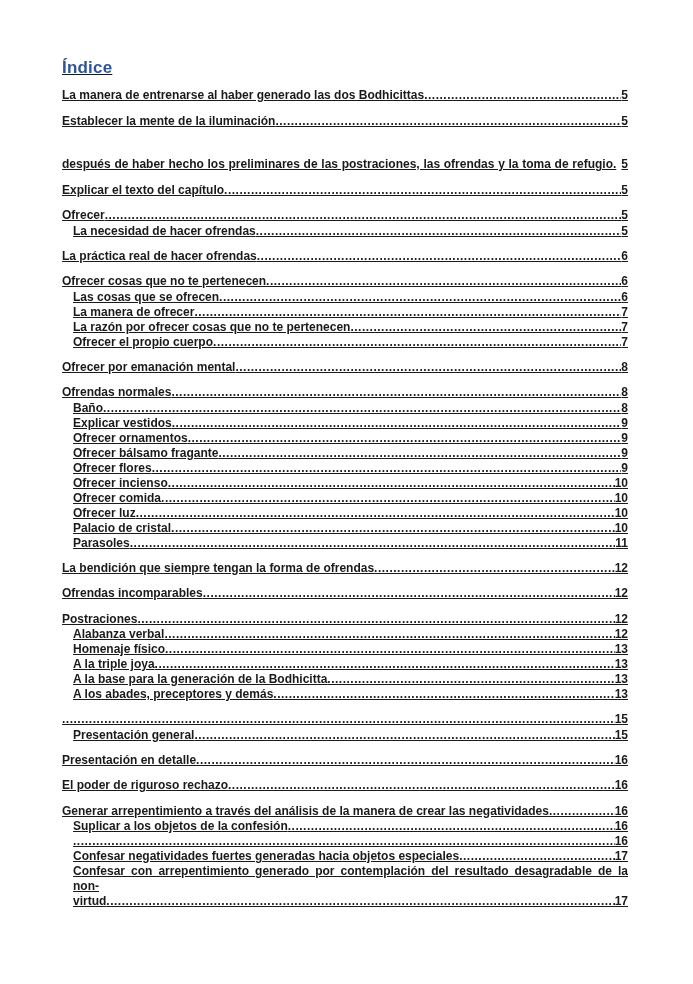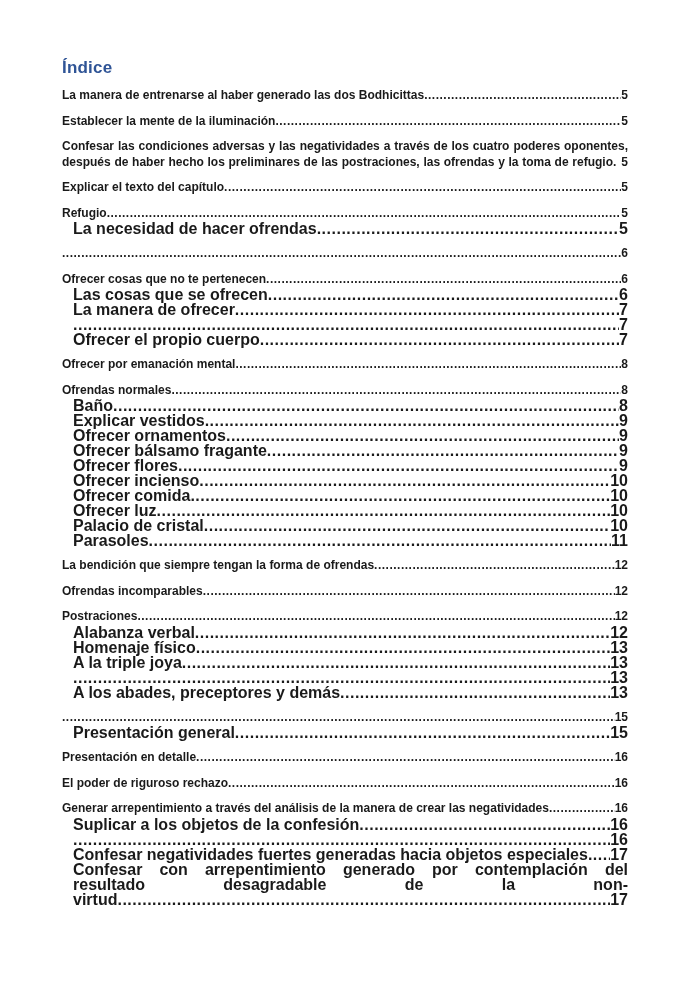--- a/index.html
+++ b/index.html
@@ -7,40 +7,41 @@
     width:693px; height:984px;
     background:#ffffff;
     color:#1a1a1a;
     font-family:"Liberation Sans", sans-serif;
     overflow:hidden;
   }
   .page {
     box-sizing:border-box;
     width:692px; height:984px;
     padding:58px 64px 0 62px;
+    text-decoration:underline;
   }
   .doc-title {
     font-size:17px;
     font-weight:600;
     letter-spacing:0.2px;
     margin:0 0 7px 0;
   }
   .toc { font-weight:bold; }
   .entry { }
   .entry.l1 { font-size:12px;   line-height:15.5px; margin-top:10px; }
-  .entry.l2 { font-size:16px; line-height:15px;   padding-left:11px; margin-top:0; }
+  .entry.l2 { font-size:12px; line-height:15px;   padding-left:11px; margin-top:0; }
   .row  { display:flex; align-items:baseline; }
   .t    { white-space:nowrap; }
   .dots { flex:1 1 auto; overflow:hidden; white-space:nowrap; letter-spacing:0.5px; }
   .dots::after {
     content:"..................................................................................................................................................................................................................................................................................................................";
   }
   .pg   { white-space:nowrap; }
   .fill-line { text-align:justify; text-align-last:justify; }
-  .stretch   { flex:1 1 auto; text-align:justify; text-align-last:justify; margin-right:5px; }
+  .stretch   { flex:1 1 auto; text-align:justify; text-align-last:justify; margin-right:5px;margin-top:18px; }
 </style>
 </head>
 <body style="background: rgb(255, 255, 255); color: rgb(26, 26, 26);">
 
 <div class="page">
   <h1 class="doc-title" style="color: rgb(47, 84, 150);">Índice</h1>
   <div class="toc">
       <div class="entry l1">
         <div class="row">
           <span class="t">La manera de entrenarse al haber generado las dos Bodhicittas</span>
@@ -49,49 +50,49 @@
         </div>
       </div>
       <div class="entry l1">
         <div class="row">
           <span class="t">Establecer la mente de la iluminación </span>
           <span class="dots"></span>
           <span class="pg">5</span>
         </div>
       </div>
       <div class="entry l1">
-        <div class="fill-line">Confesar las condiciones adversas y las negatividades a través de los cuatro poderes oponentes,</div>
         <div class="row">
           <span class="stretch">después de haber hecho los preliminares de las postraciones, las ofrendas y la toma de refugio.</span>
           <span class="pg">5</span>
         </div>
       </div>
       <div class="entry l1">
         <div class="row">
           <span class="t">Explicar el texto del capítulo</span>
           <span class="dots"></span>
           <span class="pg">5</span>
         </div>
       </div>
       <div class="entry l1">
         <div class="row">
-          <span class="t">Refugio</span>
+          <span class="t">Ofrecer</span>
           <span class="dots"></span>
           <span class="pg">5</span>
         </div>
       </div>
       <div class="entry l2">
         <div class="row">
           <span class="t">La necesidad de hacer ofrendas </span>
           <span class="dots"></span>
           <span class="pg">5</span>
         </div>
       </div>
       <div class="entry l1">
         <div class="row">
+          <span class="t">La práctica real de hacer ofrendas </span>
           <span class="dots"></span>
           <span class="pg">6</span>
         </div>
       </div>
       <div class="entry l1">
         <div class="row">
           <span class="t">Ofrecer cosas que no te pertenecen </span>
           <span class="dots"></span>
           <span class="pg">6</span>
         </div>
@@ -105,20 +106,21 @@
       </div>
       <div class="entry l2">
         <div class="row">
           <span class="t">La manera de ofrecer </span>
           <span class="dots"></span>
           <span class="pg">7</span>
         </div>
       </div>
       <div class="entry l2">
         <div class="row">
+          <span class="t">La razón por ofrecer cosas que no te pertenecen </span>
           <span class="dots"></span>
           <span class="pg">7</span>
         </div>
       </div>
       <div class="entry l2">
         <div class="row">
           <span class="t">Ofrecer el propio cuerpo </span>
           <span class="dots"></span>
           <span class="pg">7</span>
         </div>
@@ -244,20 +246,21 @@
       </div>
       <div class="entry l2">
         <div class="row">
           <span class="t">A la triple joya</span>
           <span class="dots"></span>
           <span class="pg">13</span>
         </div>
       </div>
       <div class="entry l2">
         <div class="row">
+          <span class="t">A la base para la generación de la Bodhicitta </span>
           <span class="dots"></span>
           <span class="pg">13</span>
         </div>
       </div>
       <div class="entry l2">
         <div class="row">
           <span class="t">A los abades, preceptores y demás </span>
           <span class="dots"></span>
           <span class="pg">13</span>
         </div>

